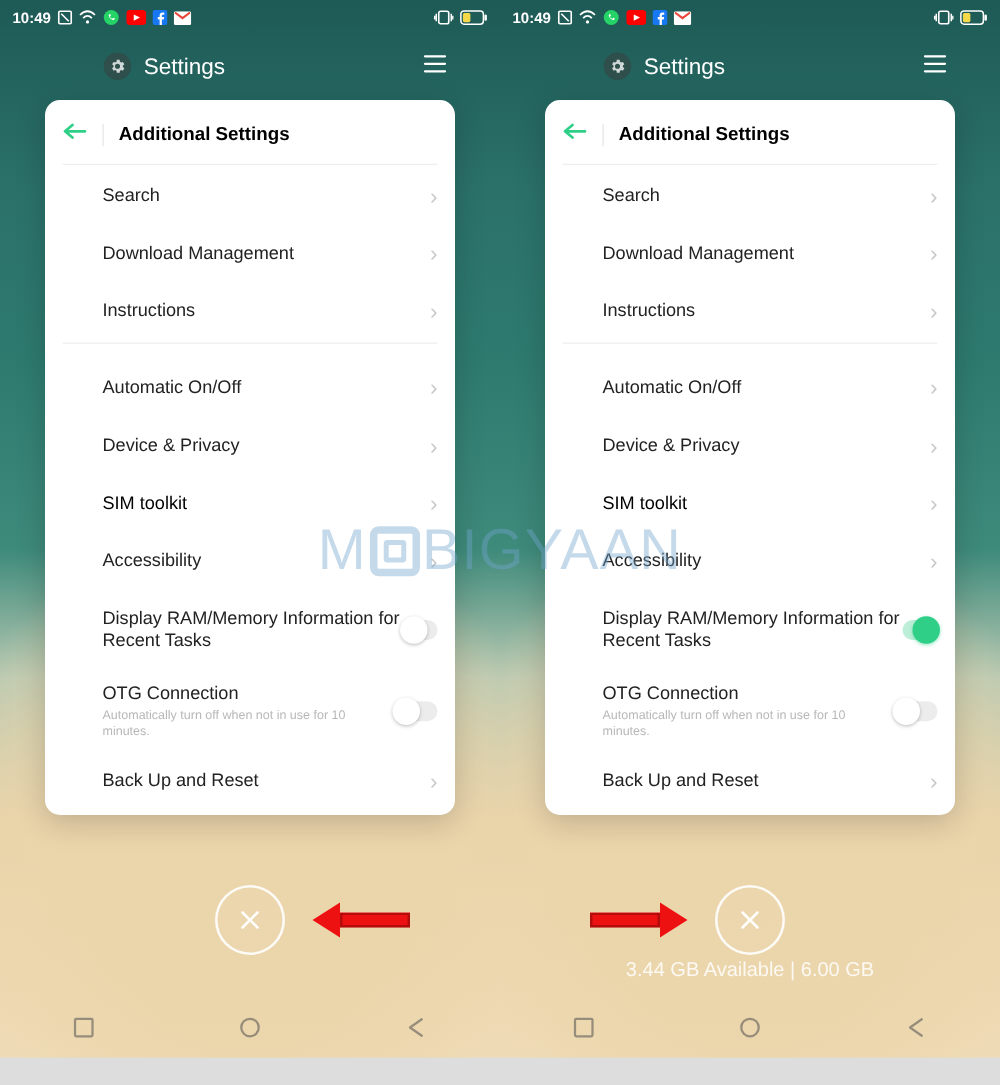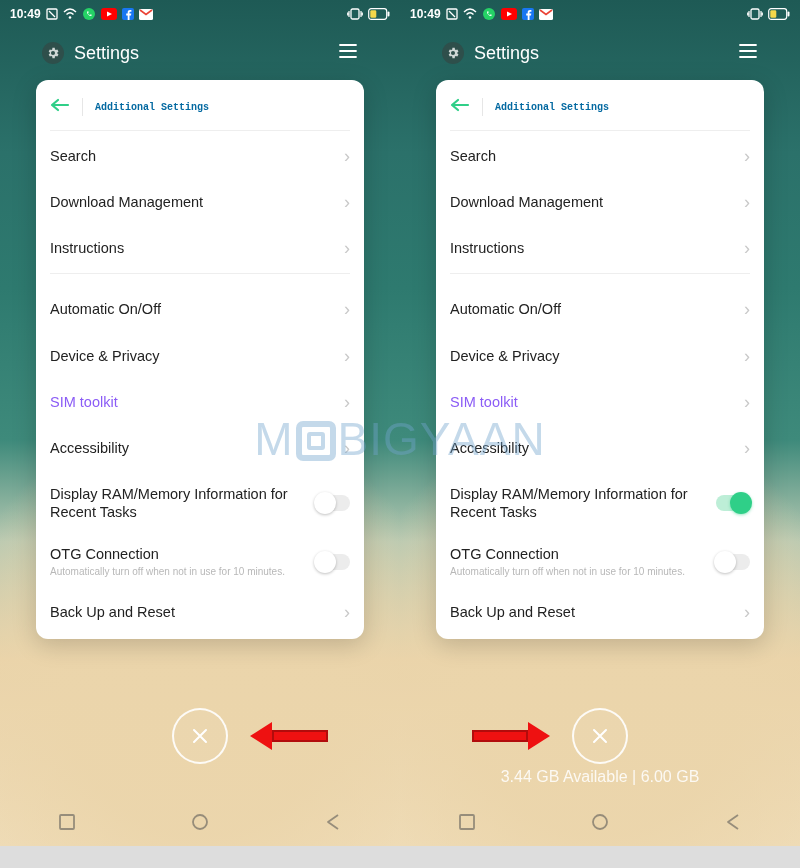--- a/index.html
+++ b/index.html
@@ -13,40 +13,40 @@
       linear-gradient(180deg, #1e5a55 0%, #2b716a 18%, #2e7a6f 34%, #3e8a7b 52%, #b7c9b2 64%, #ead3a9 78%, #efdcb7 100%);
     color: #fff;
   }
 
   
   .status { height: 28px; display: flex; align-items: center; justify-content: space-between; padding: 0 10px; font-size: 12px; font-weight: 600; }
   .status .left, .status .right { display: flex; align-items: center; gap: 5px; }
   .status svg { display: block; }
 
   
-  .recents-header { display: flex; align-items: center; justify-content: space-between; padding: 14px 42px 10px 42px; }
+  .recents-header { display: flex; align-items: center; justify-content: space-between; padding: 14px 42px 10px 42px; margin-left: 41px; }
   .recents-header .title { display: flex; align-items: center; gap: 10px; font-size: 18px; font-weight: 500; }
   .gearwrap { width:22px; height:22px; border-radius:50%; background:#2e4f4b; display:flex; align-items:center; justify-content:center; }
 
   
   .card {
     margin: 6px 36px 0 36px; background: #fff; border-radius: 12px; color: #2b2b2b;
     box-shadow: 0 6px 24px rgba(0,0,0,.18); padding: 6px 0 4px 0;
   }
   .card-header { display:flex; align-items:center; gap:12px; padding: 12px 18px 12px 14px; }
   .card-header .sep { width:1px; height:18px; background:#e6e6e6; }
-  .card-title { font-size: 10px; font-weight: 600; color:#0369a1;font-family:Liberation Mono, monospace; }
+  .card-title { font-size: 15px; font-weight: 600; color:#000000; }
   .hr { border-top:1px solid #eee; margin: 2px 14px; }
 
   .row {
     display:flex; align-items:center; justify-content:space-between;
-    padding: 14px 14px; font-size: 14.5px; color:#222;
+    padding: 14px 14px; font-size: 14.5px; color:#222;margin-left:32px;
   }
   .row .label { line-height:1.25; max-width: 240px; }
-  .row.disabled .label { color:#8b5cf6; }
+  .row.disabled .label { color:#000000; }
   .sublabel { font-size:10px; color:#b8b8b8; margin-top:3px; }
 
   .chev { color:#c9c9c9; font-size:18px; line-height:1; }
 
   .toggle { width:34px; height:16px; border-radius:10px; background:#ececec; position:relative; }
   .toggle .knob { position:absolute; top:-3px; width:22px; height:22px; border-radius:50%; background:#fff; box-shadow:0 1px 3px rgba(0,0,0,.25); }
   .toggle.off .knob { left:-2px; }
   .toggle.on { background:#bdeed7; }
   .toggle.on .knob { right:-2px; background:#2fcf88; box-shadow:0 1px 3px rgba(47,207,136,.5); }
 

